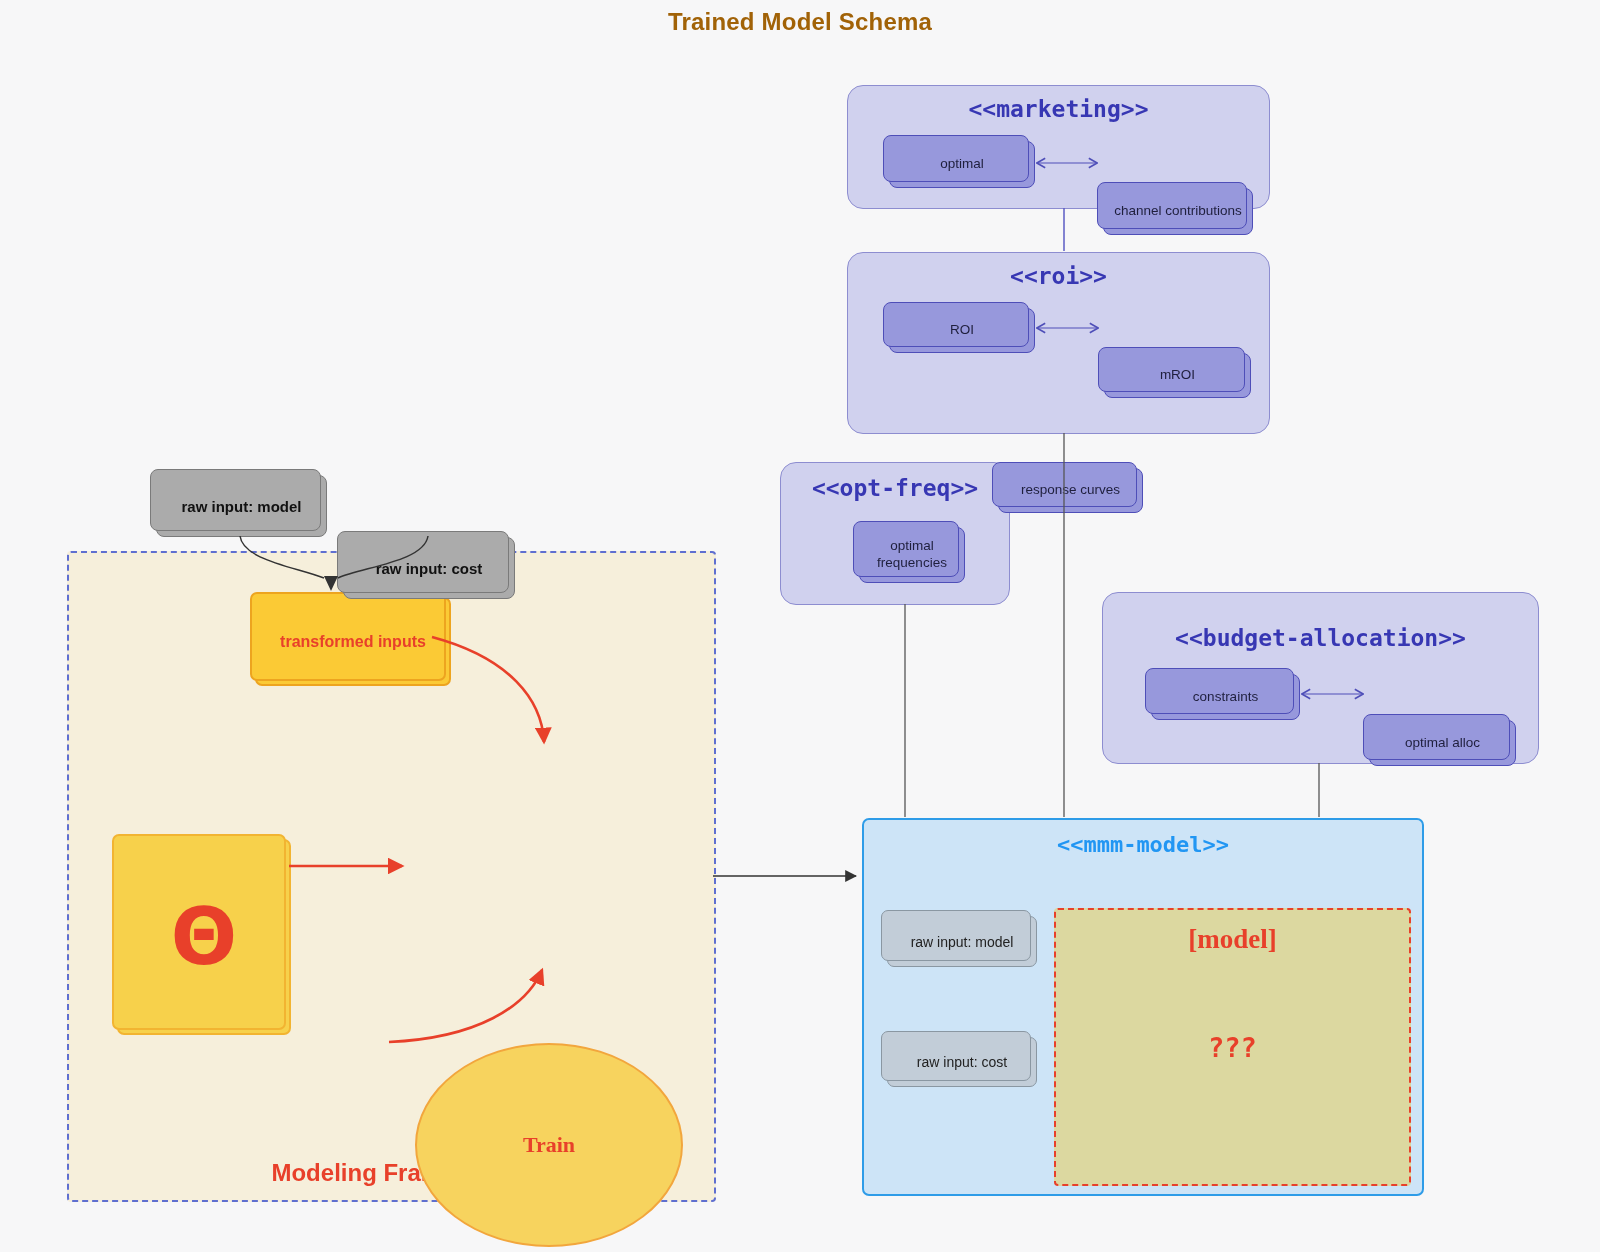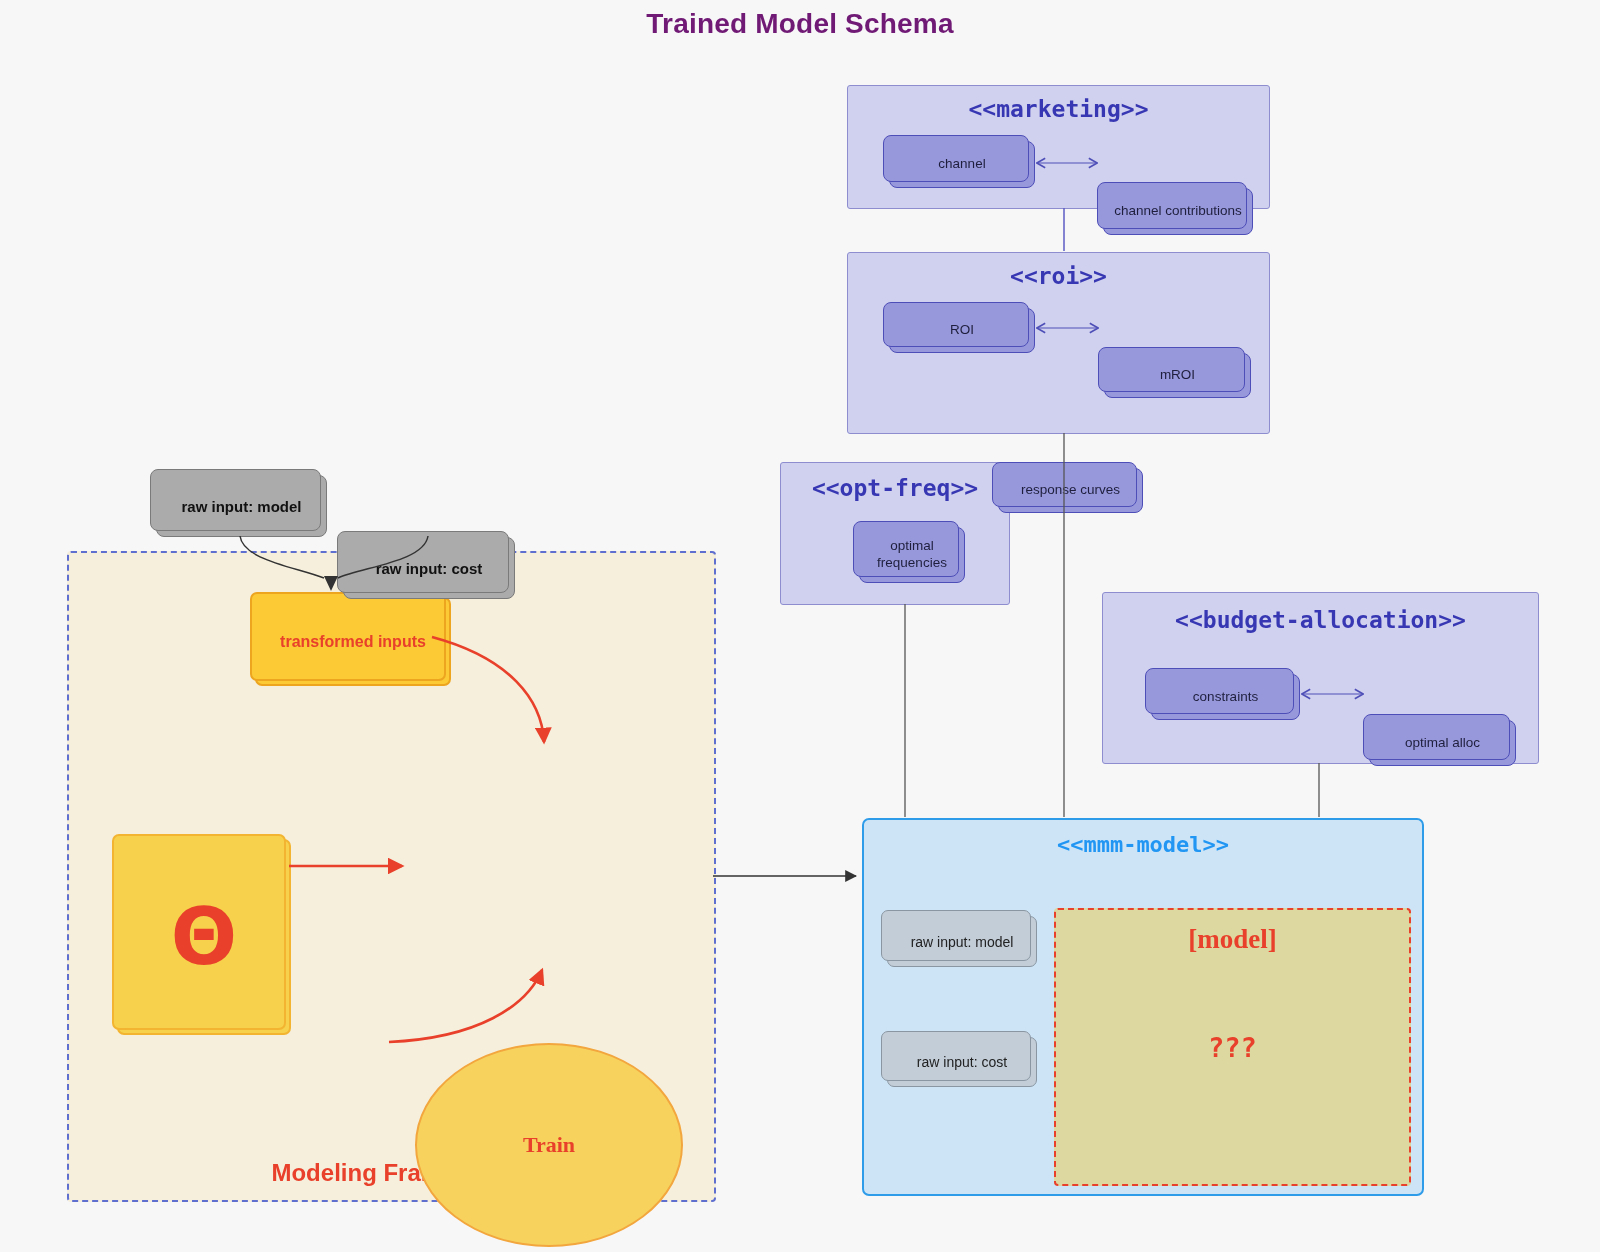--- a/index.html
+++ b/index.html
@@ -9,33 +9,33 @@
   }
   #canvas{
     position:relative;
     width:1600px;height:1252px;
     background:var(--canvas-bg,#f7f7f8);
     overflow:hidden;
   }
   .abs{position:absolute;}
   #diagram-title{
     left:0;right:0;top:8px;text-align:center;
-    font-size:28px;font-weight:bold;color:#701a75;
+    font-size:24px;font-weight:bold;color:#a16207;
     letter-spacing:.2px;
   }
   
   #edges{position:absolute;left:0;top:0;width:1600px;height:1252px;z-index:5;pointer-events:none;}
   .edge-gray{stroke:var(--line-gray,#555);stroke-width:1.3;fill:none;}
   .edge-purpleline{stroke:var(--line-purple,#5c5cc4);stroke-width:1.5;fill:none;}
   .edge-black{stroke:#333;stroke-width:1.5;fill:none;}
   .edge-red{stroke:var(--red,#e8402a);stroke-width:2.6;fill:none;}
   .edge-vee{stroke:var(--node-purple-border,#4e4eb8);stroke-width:1.2;fill:none;}
   
   .cluster{
-    border-radius:3px;
+    border-radius:16px;
     background:var(--cluster-fill,#d0d1ee);
     border:1.5px solid var(--cluster-border,#8d8dd0);
   }
   .cluster-title{
     position:absolute;left:0;right:0;text-align:center;
     font-family:"DejaVu Sans Mono", monospace;
     font-weight:bold;font-size:23px;color:var(--cluster-title,#3737b3);
   }
   
   .stack{position:relative;z-index:0;display:flex;align-items:center;justify-content:center;text-align:center;}
@@ -146,21 +146,21 @@
     <path class="edge-red" d="M389,1042 C478,1038 527,1006 542,970" marker-end="url(#tri-red)"></path>
 
     <line class="edge-vee" x1="1038" y1="163" x2="1096" y2="163" marker-start="url(#vee)" marker-end="url(#vee)"></line>
     <line class="edge-vee" x1="1038" y1="328" x2="1097" y2="328" marker-start="url(#vee)" marker-end="url(#vee)"></line>
     <line class="edge-vee" x1="1303" y1="694" x2="1362" y2="694" marker-start="url(#vee)" marker-end="url(#vee)"></line>
   </svg>
 
   <div class="abs cluster" style="left:847px;top:85px;width:421px;height:122px;">
     <div class="cluster-title" style="top:10px;">&lt;&lt;marketing&gt;&gt;</div>
     <div class="abs stack node-purple" style="left:41px;top:55px;width:144px;height:45px;">
-      <span>channel</span>
+      <span>optimal</span>
     </div>
     <div class="abs stack node-purple" style="left:255px;top:55px;width:148px;height:45px;">
       <span>channel contributions</span>
     </div>
   </div>
 
   <div class="abs cluster" style="left:780px;top:462px;width:228px;height:141px;">
     <div class="cluster-title" style="top:12px;">&lt;&lt;opt-freq&gt;&gt;</div>
     <div class="abs stack node-purple" style="left:78px;top:64px;width:104px;height:54px;">
       <span>optimal frequencies</span>
@@ -174,21 +174,21 @@
     </div>
     <div class="abs stack node-purple" style="left:256px;top:55px;width:145px;height:43px;">
       <span>mROI</span>
     </div>
     <div class="abs stack node-purple" style="left:150px;top:125px;width:143px;height:43px;">
       <span>response curves</span>
     </div>
   </div>
 
   <div class="abs cluster" style="left:1102px;top:592px;width:435px;height:170px;">
-    <div class="cluster-title" style="top:14px;">&lt;&lt;budget-allocation&gt;&gt;</div>
+    <div class="cluster-title" style="top:32px;">&lt;&lt;budget-allocation&gt;&gt;</div>
     <div class="abs stack node-purple" style="left:48px;top:81px;width:147px;height:44px;">
       <span>constraints</span>
     </div>
     <div class="abs stack node-purple" style="left:266px;top:81px;width:145px;height:44px;">
       <span>optimal alloc</span>
     </div>
   </div>
 
   <div class="abs" id="mmm-model" style="left:862px;top:818px;width:558px;height:374px;">
     <div class="cluster-title" style="top:12px;">&lt;&lt;mmm-model&gt;&gt;</div>

